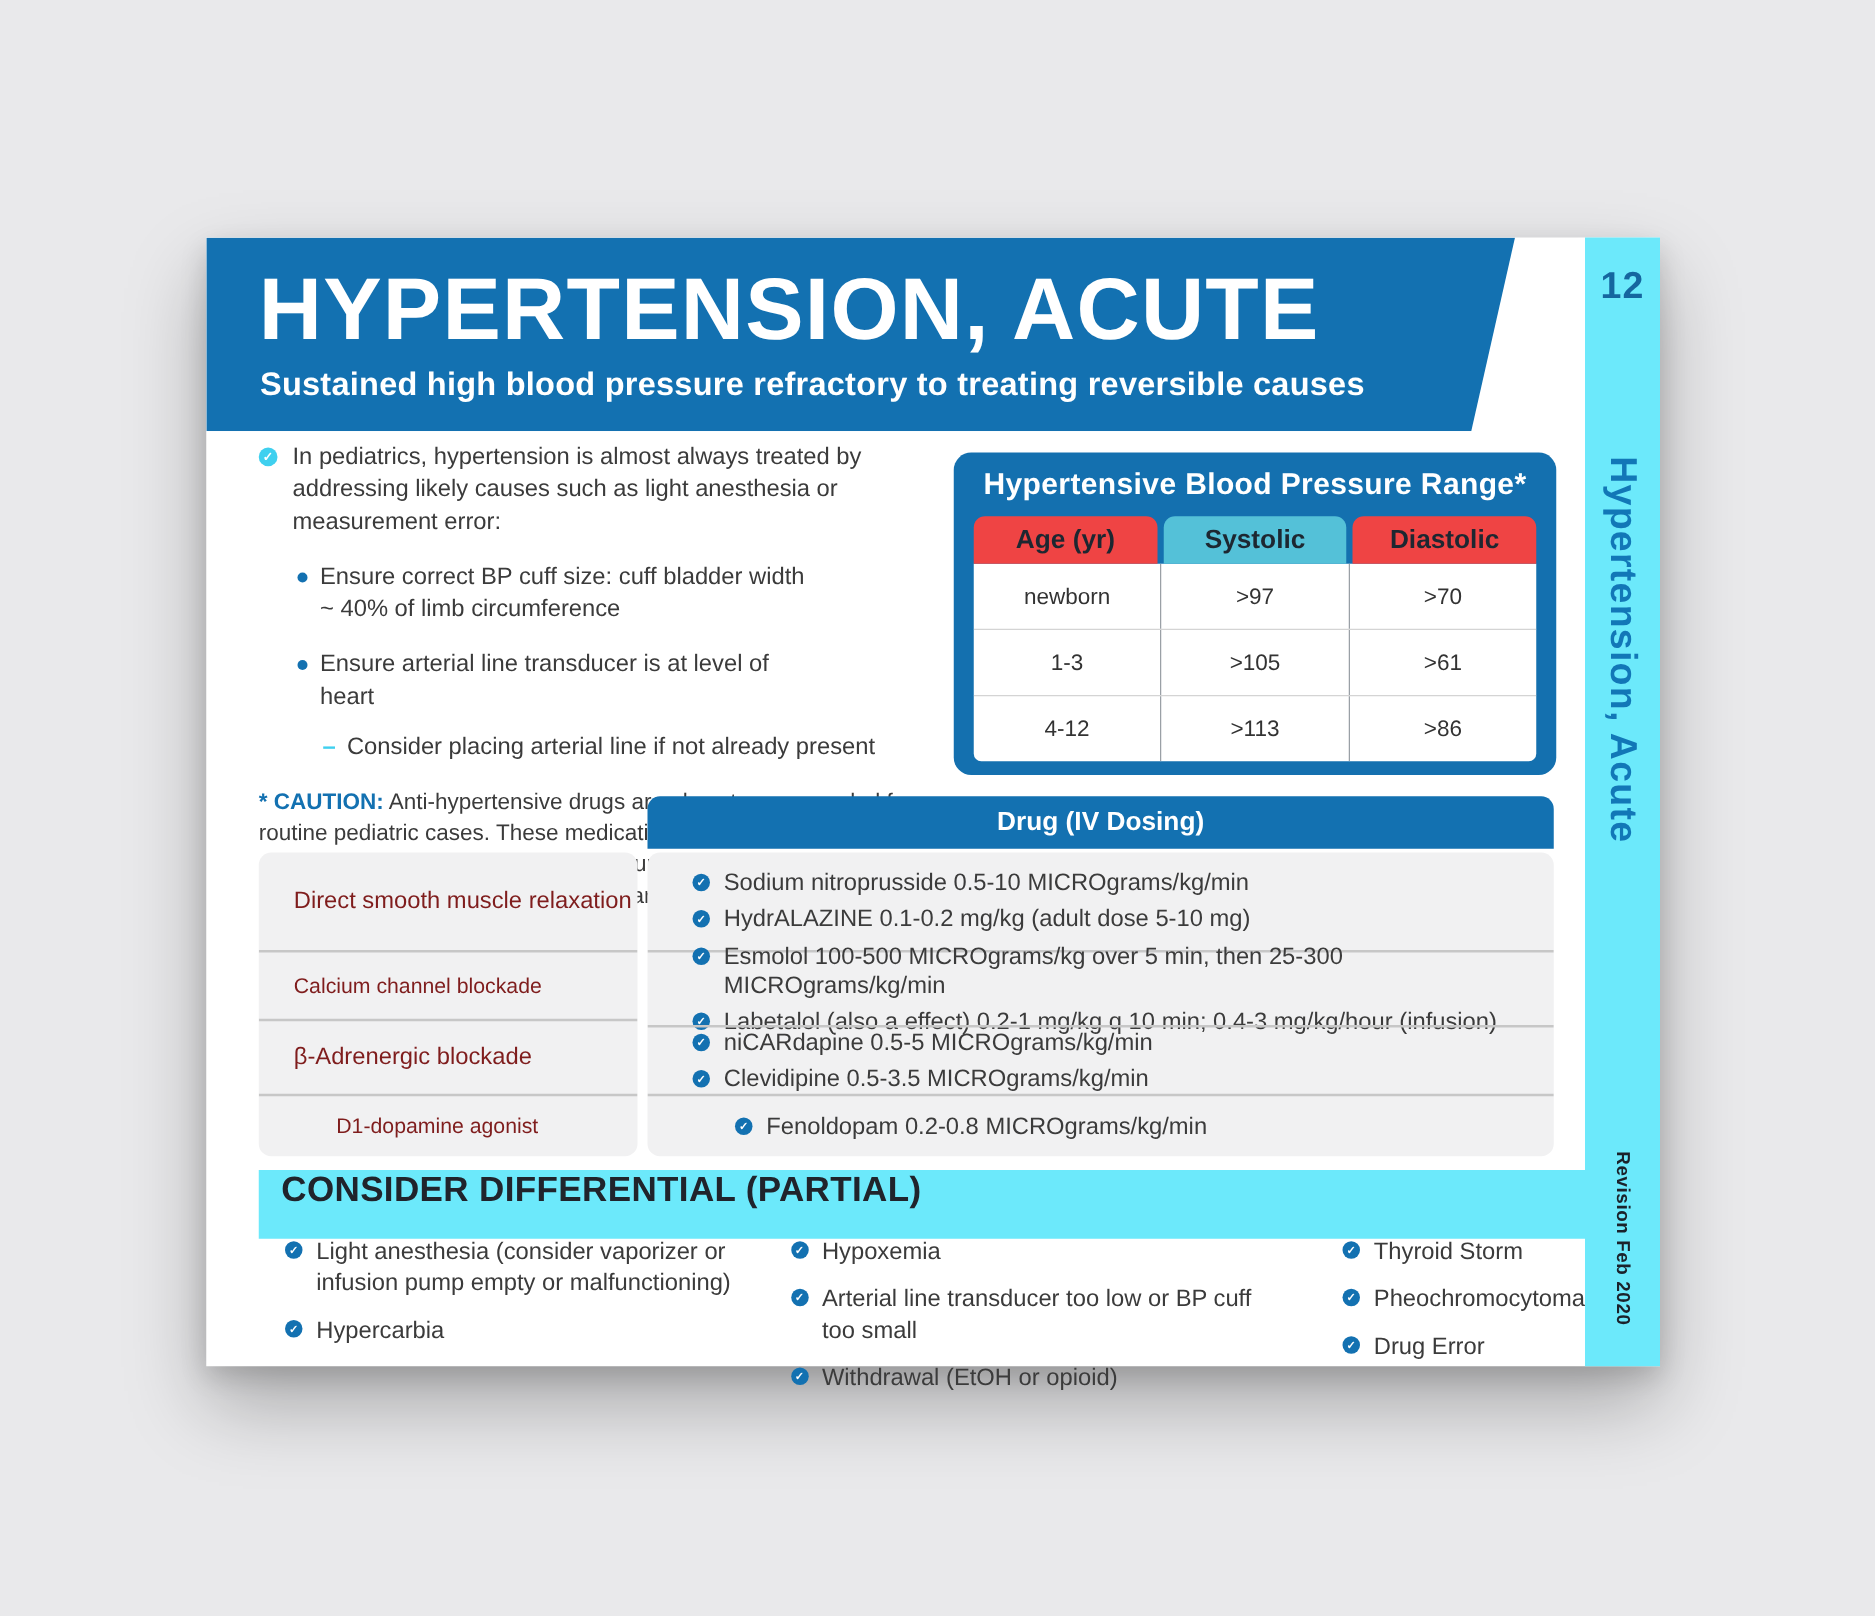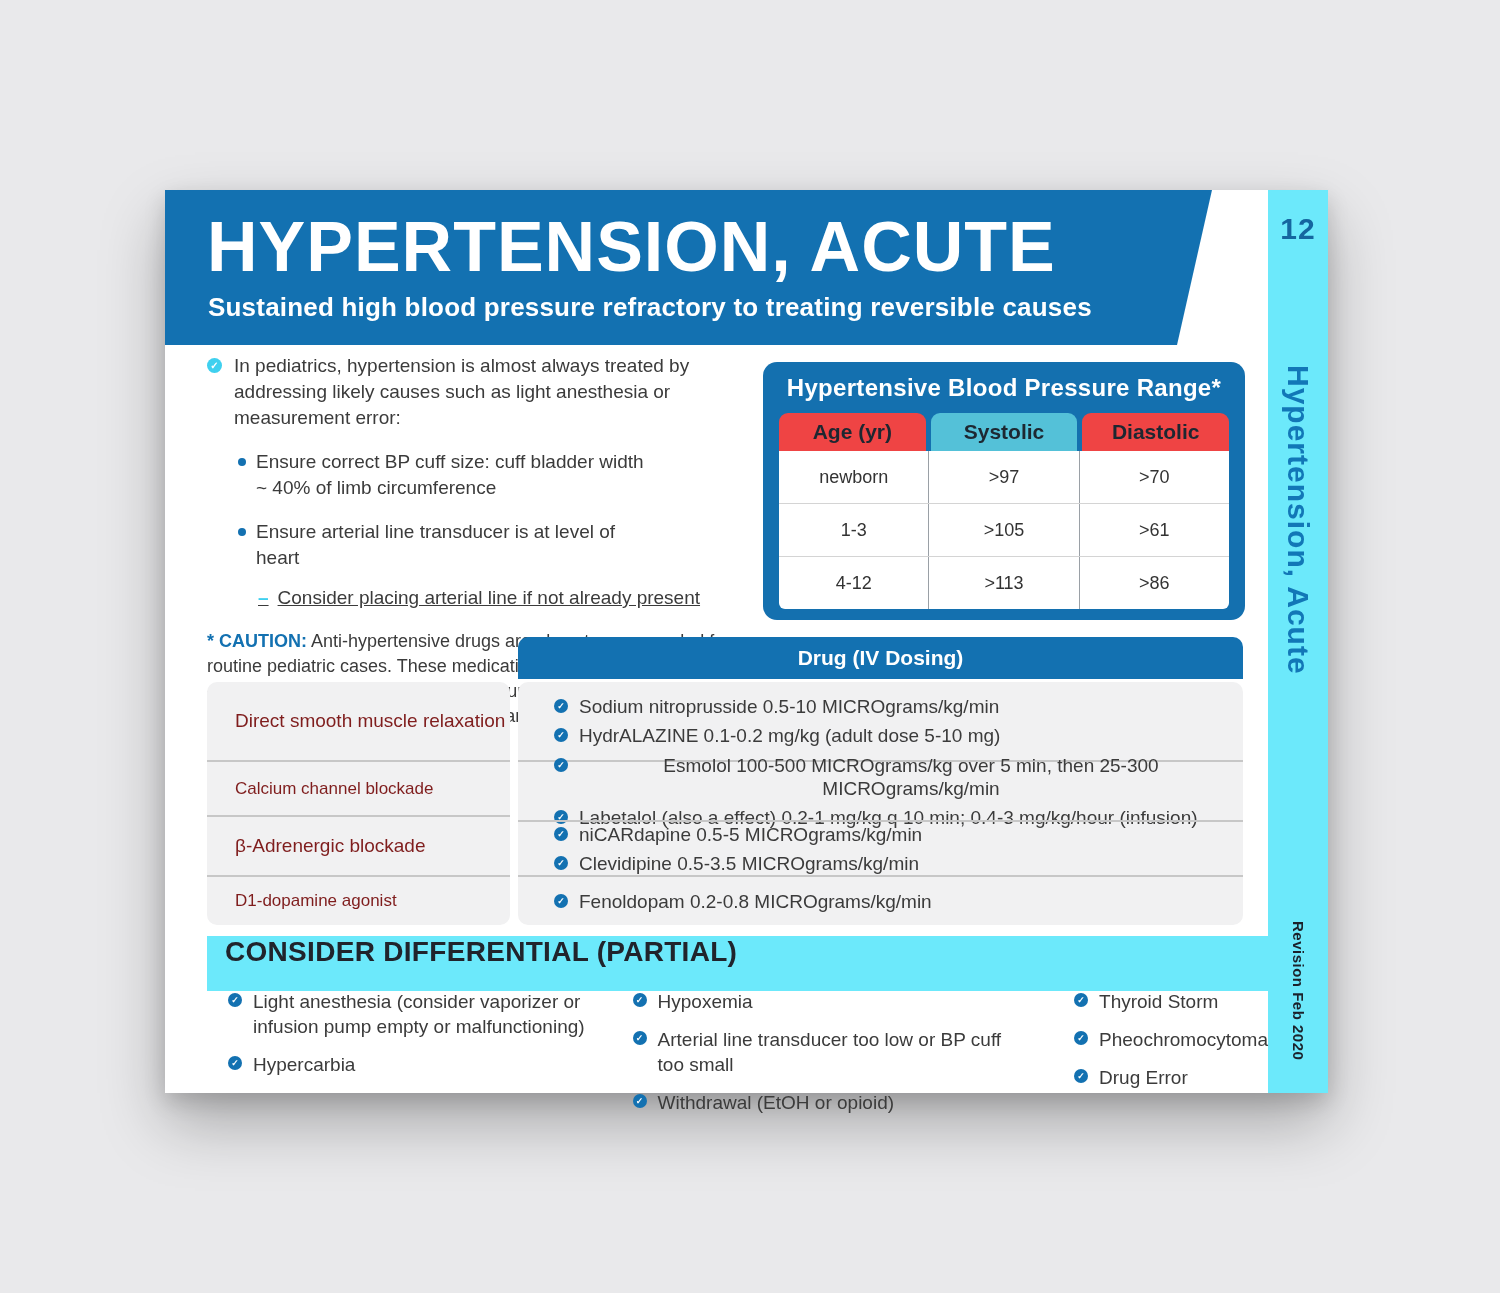--- a/index.html
+++ b/index.html
@@ -53,21 +53,21 @@
     position:absolute;left:43px;top:102px;
     font-size:26px;font-weight:700;letter-spacing:.2px;white-space:nowrap;
   }
   
   .intro{position:absolute;left:42px;top:163px;width:560px;color:#3b3b3b;}
   .lead-item{display:flex;gap:12px;}
   .lead-item .txt{font-size:19px;line-height:26px;max-width:470px;}
   .sub-list{margin-top:18px;}
   .sub-item{display:flex;gap:10px;margin:18px 0 0 31px;}
   .sub-item .txt{font-size:19px;line-height:26px;max-width:400px;}
-  .dash-item{display:flex;gap:9px;margin:14px 0 0 51px;text-decoration:underline;}
+  .dash-item{display:flex;gap:9px;margin:14px 0 0 51px;}
   .dash-item .txt{font-size:19px;line-height:26px;}
   .caution{margin-top:18px;font-size:18px;line-height:25px;max-width:556px;color:#3b3b3b;}
   .caution b{color:#1371b1;}
   
   .chk{
     width:15px;height:15px;border-radius:50%;background:#1371b1;
     display:inline-flex;align-items:center;justify-content:center;
     color:#fff;font-size:10px;font-weight:700;flex:0 0 15px;margin-top:5px;
   }
   .chk::after{content:"✓";}
@@ -105,26 +105,26 @@
   .th-action{left:42px;top:447px;width:303px;}
   .th-drug{left:353px;top:447px;width:725px;}
   .panel{
     position:absolute;top:492px;background:#f1f1f2;border-radius:10px;
     display:flex;flex-direction:column;overflow:hidden;
   }
   .panel.action{left:42px;width:303px;}
   .panel.drug{left:353px;width:725px;}
   .prow{display:flex;flex-direction:column;justify-content:center;border-top:2px solid #c7c7c7;box-sizing:border-box;}
   .prow:first-child{border-top:none;}
-  .prow.r1{height:78px;} .prow.r2{height:60px;} .prow.r3{height:55px;} .prow.r4{height:50px;}
+  .prow.r1{height:78px;} .prow.r2{height:60px;} .prow.r3{height:55px;} .prow.r4{height:50px;padding-left:34px;}
   .action-label{padding-left:28px;font-size:19px;color:#7f1d1d;}
   .prow.r3 .action-label,.prow.r4 .action-label{font-size:17px;}
   .drug-item{display:flex;gap:11px;margin:3px 0 3px 36px;}
   .drug-item .chk{margin-top:4px;width:14px;height:14px;flex-basis:14px;font-size:9px;}
-  .drug-item .txt{font-size:19px;color:#3b3b3b;line-height:23px;text-align:center;}
+  .drug-item .txt{font-size:19px;color:#3b3b3b;line-height:23px;}
   
   .diff-bar{
     position:absolute;left:42px;top:746px;width:1061px;height:55px;
     background:#6ce9fb;display:flex;align-items:flex-start;
   }
   .diff-heading{
     margin-left:18px;font-size:28px;font-weight:800;color:#20242c;letter-spacing:.3px;
   }
   .diff-cols{position:absolute;left:42px;top:799px;width:1061px;display:flex;}
   .diff-col{display:flex;flex-direction:column;gap:13px;box-sizing:border-box;}

